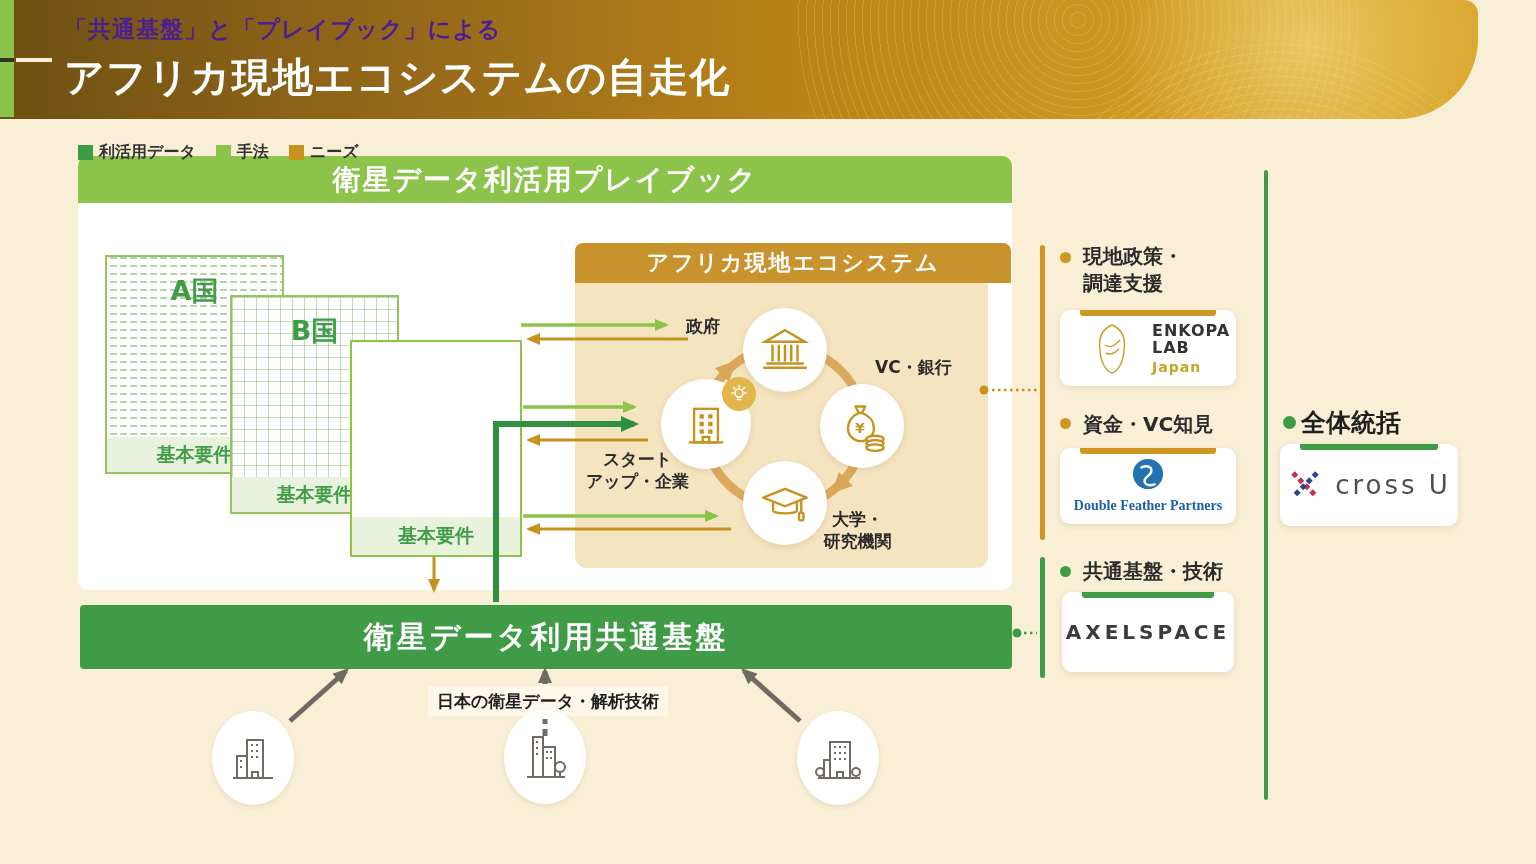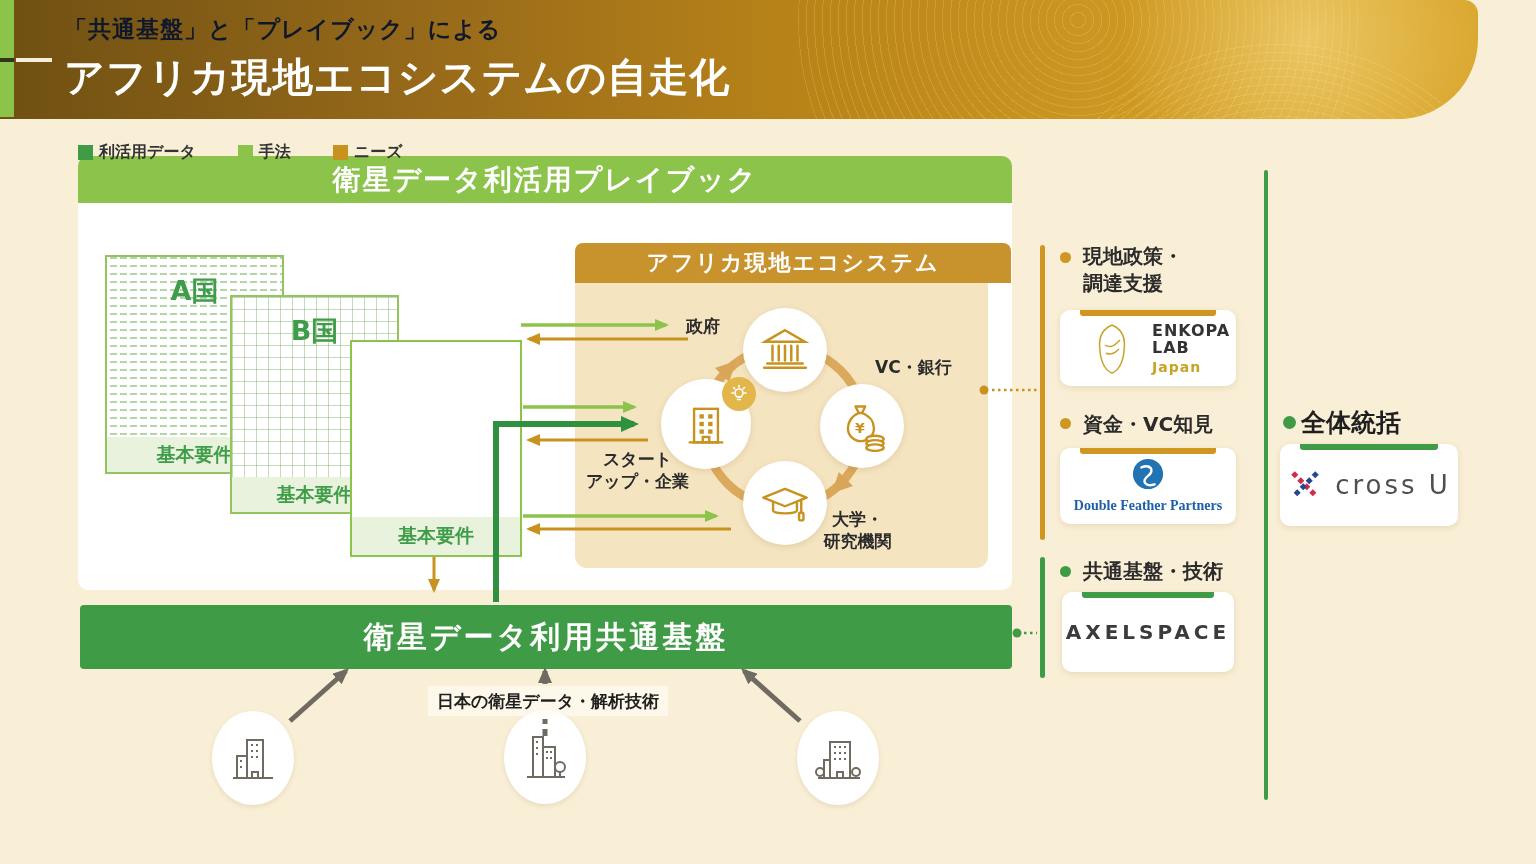--- a/index.html
+++ b/index.html
@@ -16,24 +16,24 @@
     background:linear-gradient(90deg,#6f5012 0%,#96691a 28%,#b98418 55%,#cf9a23 78%,#d9a62c 100%);
     border-radius:0 14px 80px 0;overflow:hidden;z-index:2;
   }
   .deco-rings{border-radius:50%;opacity:.55;
     background:repeating-radial-gradient(circle at center,rgba(255,221,130,0)0 7px,rgba(255,221,130,.38)7px 8px);}
   .deco-blob{right:-40px;top:-120px;width:420px;height:320px;border-radius:50%;
     background:radial-gradient(circle,rgba(255,230,150,.55),rgba(255,230,150,0)70%);}
   .header-accent{left:0;top:0;width:14px;height:117px;background:#8cc34b;z-index:3;}
   .header-dash-dark{left:0;top:58px;width:14px;height:4px;background:#33331f;z-index:4;}
   .header-dash-cream{left:16px;top:58px;width:36px;height:4px;background:#f7eeda;z-index:4;}
-  .hdr-sub{left:64px;top:14px;font-size:23px;font-weight:600;color:#0f172a;z-index:3;letter-spacing:1px;}
+  .hdr-sub{left:64px;top:14px;font-size:23px;font-weight:600;color:#4c1d95;z-index:3;letter-spacing:1px;}
   .hdr-title{left:64px;top:50px;font-size:40px;font-weight:800;color:#fff;z-index:3;letter-spacing:1px;}
   
-  .legend{left:78px;top:142px;display:flex;gap:42px;align-items:center;z-index:3;}
+  .legend{left:78px;top:142px;display:flex;gap:20px;align-items:center;z-index:3;}
   .legend-item{display:flex;align-items:center;gap:6px;font-size:16px;font-weight:600;color:#333;}
   .sw{width:15px;height:15px;display:inline-block;}
   .sw1{background:#3f9b45;} .sw2{background:#8cc34b;} .sw3{background:#c8921f;}
   
   .pb-box{left:78px;top:168px;width:934px;height:422px;background:#fff;border-radius:10px;z-index:0;}
   .pb-head{left:78px;top:156px;width:934px;height:47px;background:#8cc34b;border-radius:10px 10px 0 0;
     display:flex;align-items:center;justify-content:center;color:#fff;font-size:28px;font-weight:800;z-index:1;letter-spacing:2px;}
   
   .country{border:2px solid #93c45e;background:#fff;z-index:1;}
   .cA{left:105px;top:255px;width:175px;height:215px;

